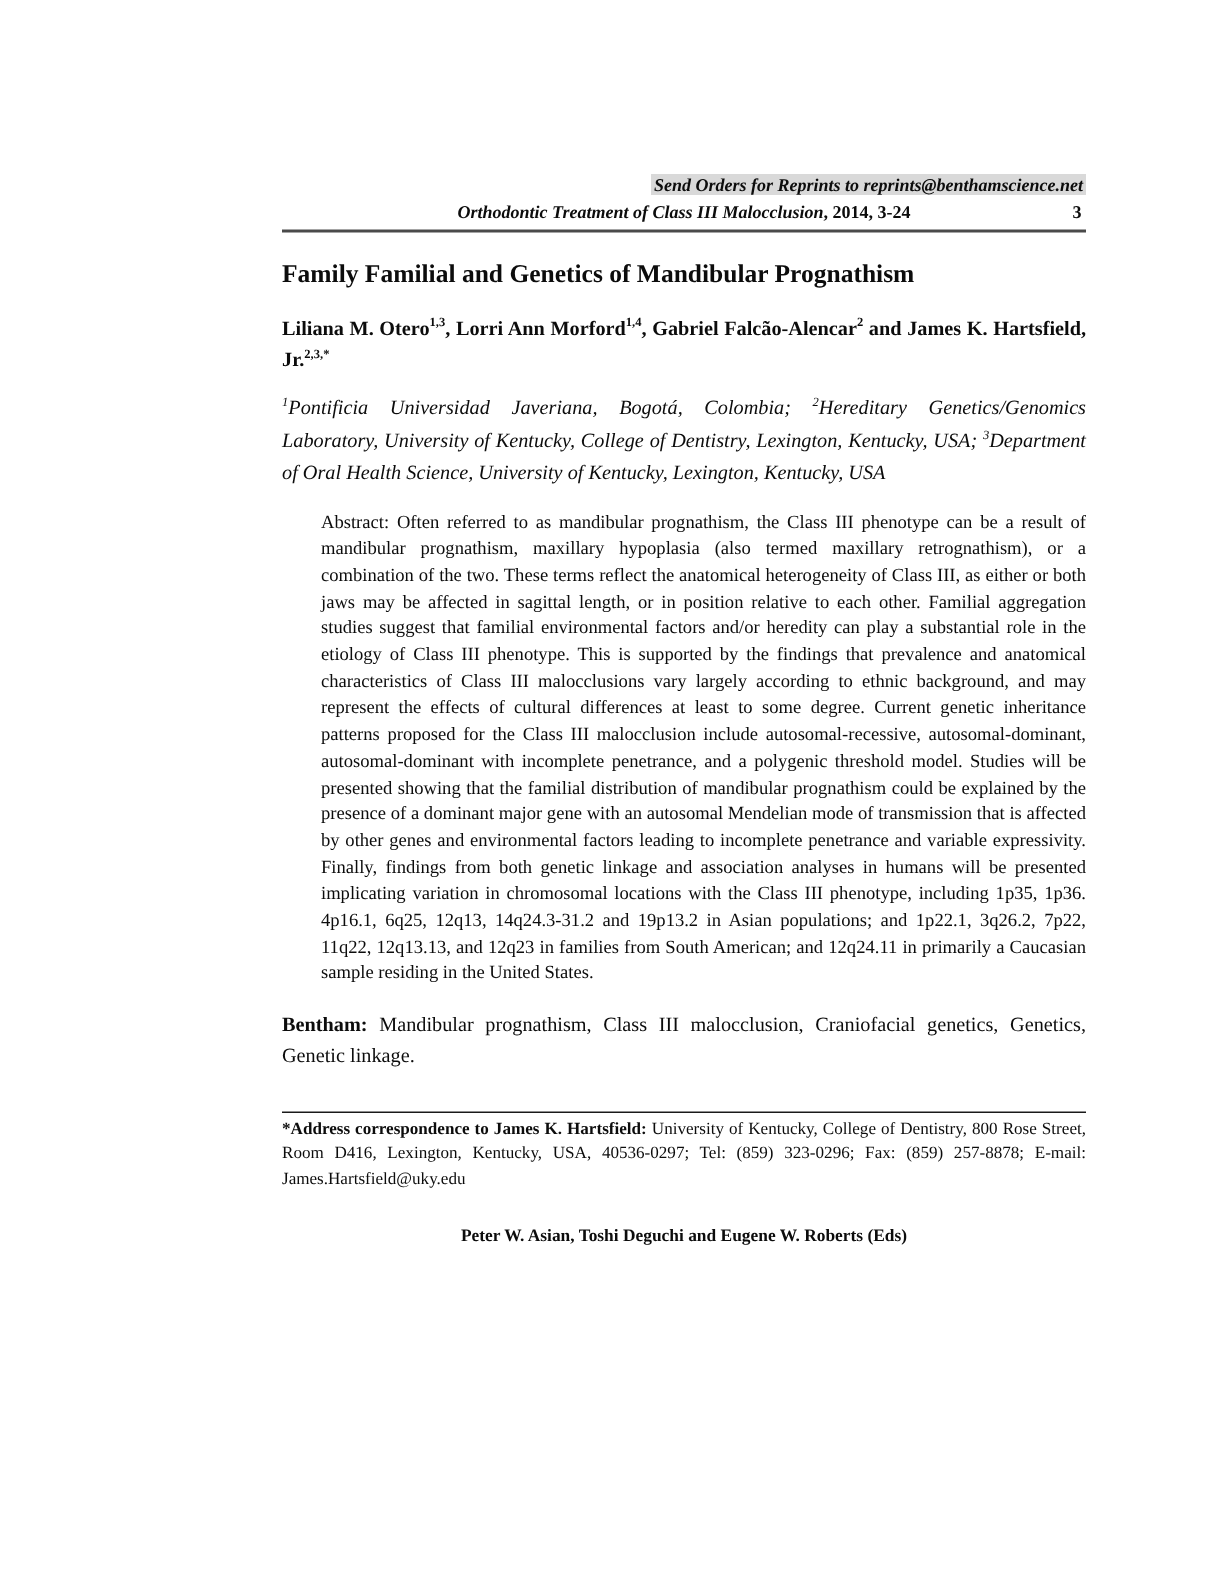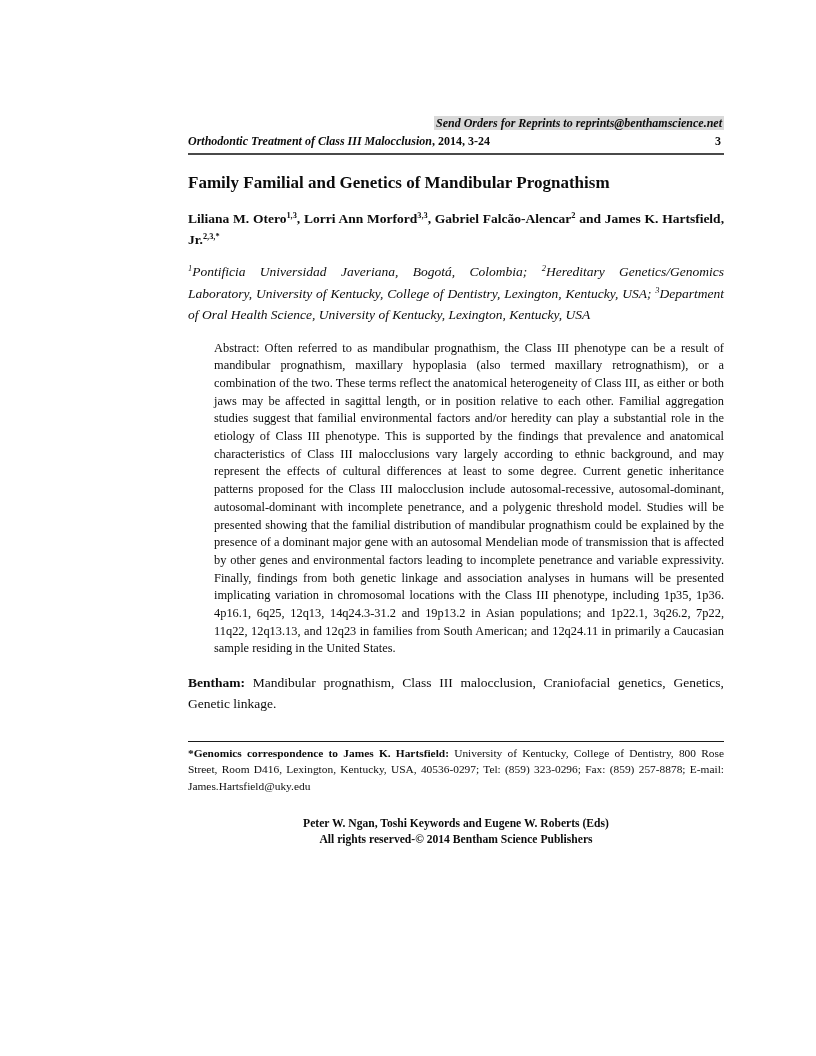--- a/index.html
+++ b/index.html
@@ -36,20 +36,21 @@
   .reprint-line .hl {
     background: #d9d9d9;
     padding: 0 2px;
   }
   .journal-line {
     position: relative;
     margin-top: 3px;
     font-size: 12px;
     line-height: 15px;
     font-weight: bold;
+    text-align: center;
   }
   .journal-line .it { font-style: italic; }
   .journal-line .pagenum {
     position: absolute;
     right: 3px;
     top: 0;
     font-style: normal;
   }
   
   .chapter-row {
@@ -151,40 +152,39 @@
     <div class="journal-line">
       <span><span class="it">Orthodontic Treatment of Class III Malocclusion</span><span>, 2014, 3-24</span></span>
       <span class="pagenum">3</span>
     </div>
 
 
     <div class="header-rule"></div>
 
     <h1 class="article-title">Family Familial and Genetics of Mandibular Prognathism</h1>
 
-    <p class="authors"><span>Liliana M. Otero</span><sup>1,3</sup><span>, Lorri Ann Morford</span><sup>3,3</sup><span>, Gabriel Falcão-Alencar</span><sup>2</sup><span> and James K. Hartsfield, Jr.</span><sup>2,3,*</sup></p>
+    <p class="authors"><span>Liliana M. Otero</span><sup>1,3</sup><span>, Lorri Ann Morford</span><sup>1,4</sup><span>, Gabriel Falcão-Alencar</span><sup>2</sup><span> and James K. Hartsfield, Jr.</span><sup>2,3,*</sup></p>
 
     <p class="affiliations"><sup>1</sup><span>Pontificia Universidad Javeriana, Bogotá, Colombia; </span><sup>2</sup><span>Hereditary Genetics/Genomics Laboratory, University of Kentucky, College of Dentistry, Lexington, Kentucky, USA; </span><sup>3</sup><span>Department of Oral Health Science, University of Kentucky, Lexington, Kentucky, USA</span></p>
 
     <p class="abstract">
       <span class="label">Abstract:</span>
       <span>Often referred to as mandibular prognathism, the Class III phenotype can be a result of mandibular prognathism, maxillary hypoplasia (also termed maxillary retrognathism), or a combination of the two. These terms reflect the anatomical heterogeneity of Class III, as either or both jaws may be affected in sagittal length, or in position relative to each other. Familial aggregation studies suggest that familial environmental factors and/or heredity can play a substantial role in the etiology of Class III phenotype. This is supported by the findings that prevalence and anatomical characteristics of Class III malocclusions vary largely according to ethnic background, and may represent the effects of cultural differences at least to some degree. Current genetic inheritance patterns proposed for the Class III malocclusion include autosomal-recessive, autosomal-dominant, autosomal-dominant with incomplete penetrance, and a polygenic threshold model. Studies will be presented showing that the familial distribution of mandibular prognathism could be explained by the presence of a dominant major gene with an autosomal Mendelian mode of transmission that is affected by other genes and environmental factors leading to incomplete penetrance and variable expressivity. Finally, findings from both genetic linkage and association analyses in humans will be presented implicating variation in chromosomal locations with the Class III phenotype, including 1p35, 1p36. 4p16.1, 6q25, 12q13, 14q24.3-31.2 and 19p13.2 in Asian populations; and 1p22.1, 3q26.2, 7p22, 11q22, 12q13.13, and 12q23 in families from South American; and 12q24.11 in primarily a Caucasian sample residing in the United States.</span>
     </p>
 
     <p class="keywords">
       <span class="label">Bentham:</span>
       <span>Mandibular prognathism, Class III malocclusion, Craniofacial genetics, Genetics, Genetic linkage.</span>
     </p>
 
     <div class="footnote-rule"></div>
 
     <p class="footnote">
-      <span class="label">*Genomics correspondence to James K. Hartsfield:</span>
+      <span class="label">*Address correspondence to James K. Hartsfield:</span>
       <span>University of Kentucky, College of Dentistry, 800 Rose Street, Room D416, Lexington, Kentucky, USA, 40536-0297; Tel: (859) 323-0296; Fax: (859) 257-8878; E-mail: James.Hartsfield@uky.edu</span>
     </p>
 
     <div class="page-footer">
-      <div>Peter W. Ngan, Toshi Keywords and Eugene W. Roberts (Eds)</div>
-      <div>All rights reserved-© 2014 Bentham Science Publishers</div>
+      <div>Peter W. Asian, Toshi Deguchi and Eugene W. Roberts (Eds)</div>
     </div>
 
   </div>
 </div>
 
 </body></html>

